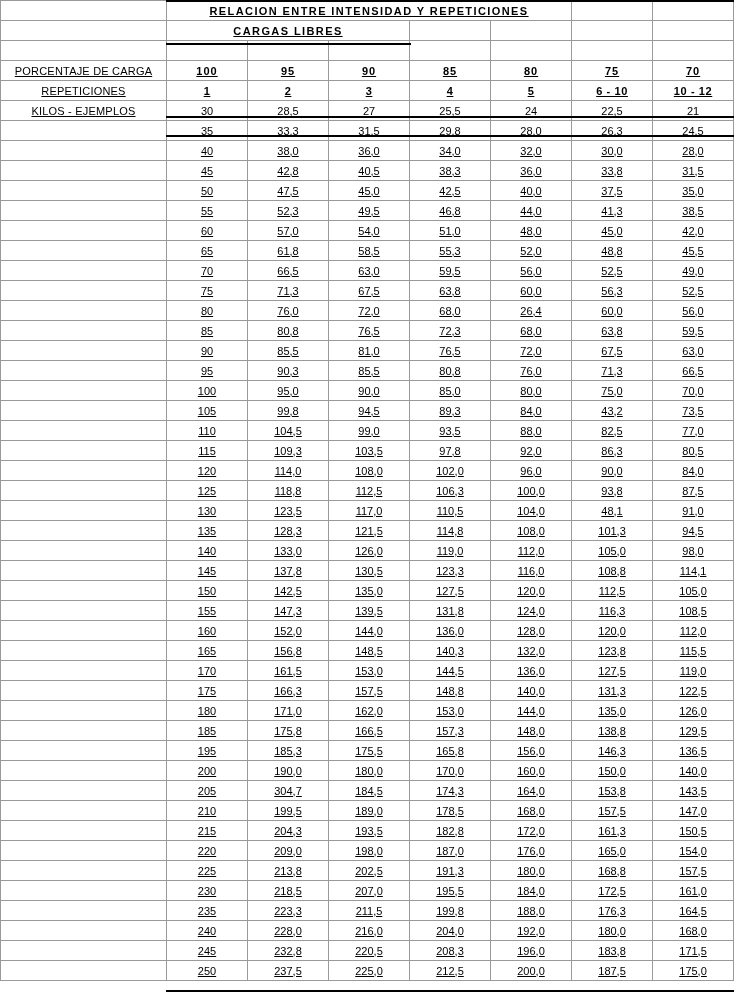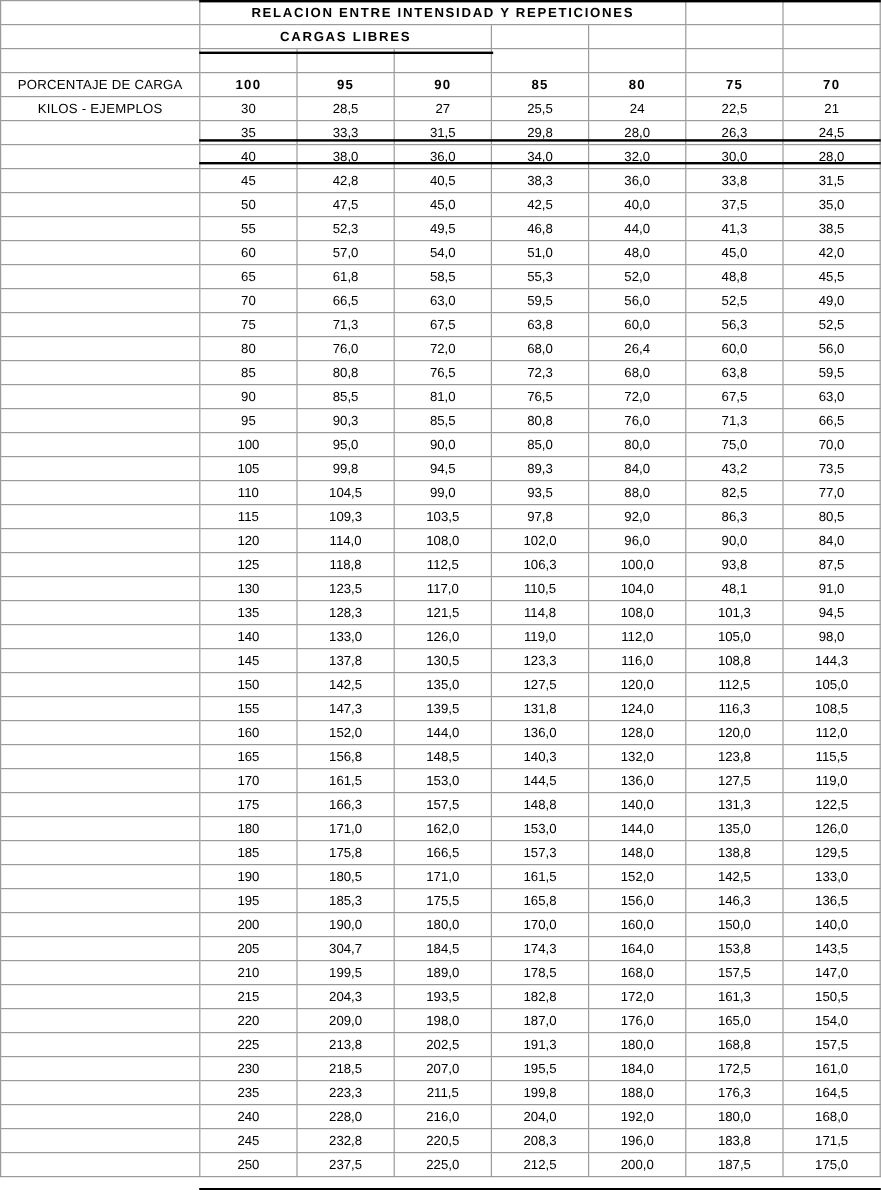--- a/index.html
+++ b/index.html
@@ -12,20 +12,21 @@
     height: 992px;
     font-family: "Liberation Sans", sans-serif;
     color: #000000;
     overflow: hidden;
   }
   .sheet {
     position: relative;
     width: 734px;
     height: 992px;
     box-sizing: border-box;
+    text-decoration: underline;
   }
   table.grid {
     border-collapse: collapse;
     table-layout: fixed;
     width: 734px;
   }
   table.grid td {
     border: 1px solid #9a9a9a;
     height: 19px;
     padding: 0;
@@ -128,20 +129,30 @@
         <tr class="pct-row">
           <td class="rowlabel">PORCENTAJE DE CARGA</td>
           <td class="pct">100</td>
           <td class="pct">95</td>
           <td class="pct">90</td>
           <td class="pct">85</td>
           <td class="pct">80</td>
           <td class="pct">75</td>
           <td class="pct">70</td>
         </tr>
+        <tr class="rep-row">
+          <td class="rowlabel">REPETICIONES</td>
+          <td class="rep">1</td>
+          <td class="rep">2</td>
+          <td class="rep">3</td>
+          <td class="rep">4</td>
+          <td class="rep">5</td>
+          <td class="rep">6 - 10</td>
+          <td class="rep">10 - 12</td>
+        </tr>
         <tr class="data-row">
           <td class="rowlabel">KILOS - EJEMPLOS</td>
           <td class="data">30</td>
           <td class="data">28,5</td>
           <td class="data">27</td>
           <td class="data">25,5</td>
           <td class="data">24</td>
           <td class="data">22,5</td>
           <td class="data">21</td>
         </tr>
@@ -366,21 +377,21 @@
           <td class="data">98,0</td>
         </tr>
         <tr class="data-row">
           <td></td>
           <td class="data">145</td>
           <td class="data">137,8</td>
           <td class="data">130,5</td>
           <td class="data">123,3</td>
           <td class="data">116,0</td>
           <td class="data">108,8</td>
-          <td class="data">144,3</td>
+          <td class="data">114,1</td>
         </tr>
         <tr class="data-row">
           <td></td>
           <td class="data">150</td>
           <td class="data">142,5</td>
           <td class="data">135,0</td>
           <td class="data">127,5</td>
           <td class="data">120,0</td>
           <td class="data">112,5</td>
           <td class="data">105,0</td>
@@ -450,30 +461,20 @@
           <td class="data">185</td>
           <td class="data">175,8</td>
           <td class="data">166,5</td>
           <td class="data">157,3</td>
           <td class="data">148,0</td>
           <td class="data">138,8</td>
           <td class="data">129,5</td>
         </tr>
         <tr class="data-row">
           <td></td>
-          <td class="data">190</td>
-          <td class="data">180,5</td>
-          <td class="data">171,0</td>
-          <td class="data">161,5</td>
-          <td class="data">152,0</td>
-          <td class="data">142,5</td>
-          <td class="data">133,0</td>
-        </tr>
-        <tr class="data-row">
-          <td></td>
           <td class="data">195</td>
           <td class="data">185,3</td>
           <td class="data">175,5</td>
           <td class="data">165,8</td>
           <td class="data">156,0</td>
           <td class="data">146,3</td>
           <td class="data">136,5</td>
         </tr>
         <tr class="data-row">
           <td></td>

